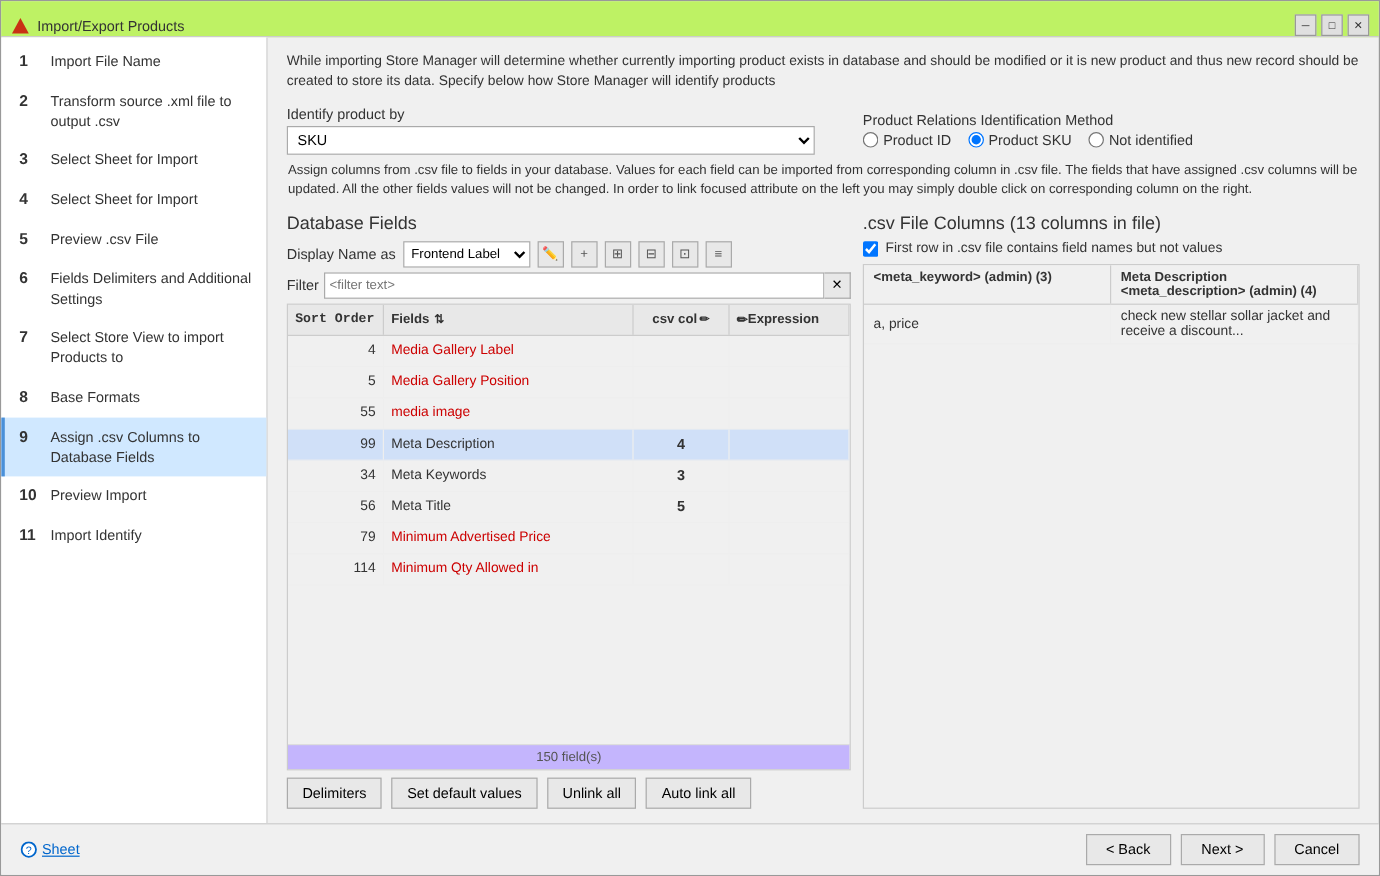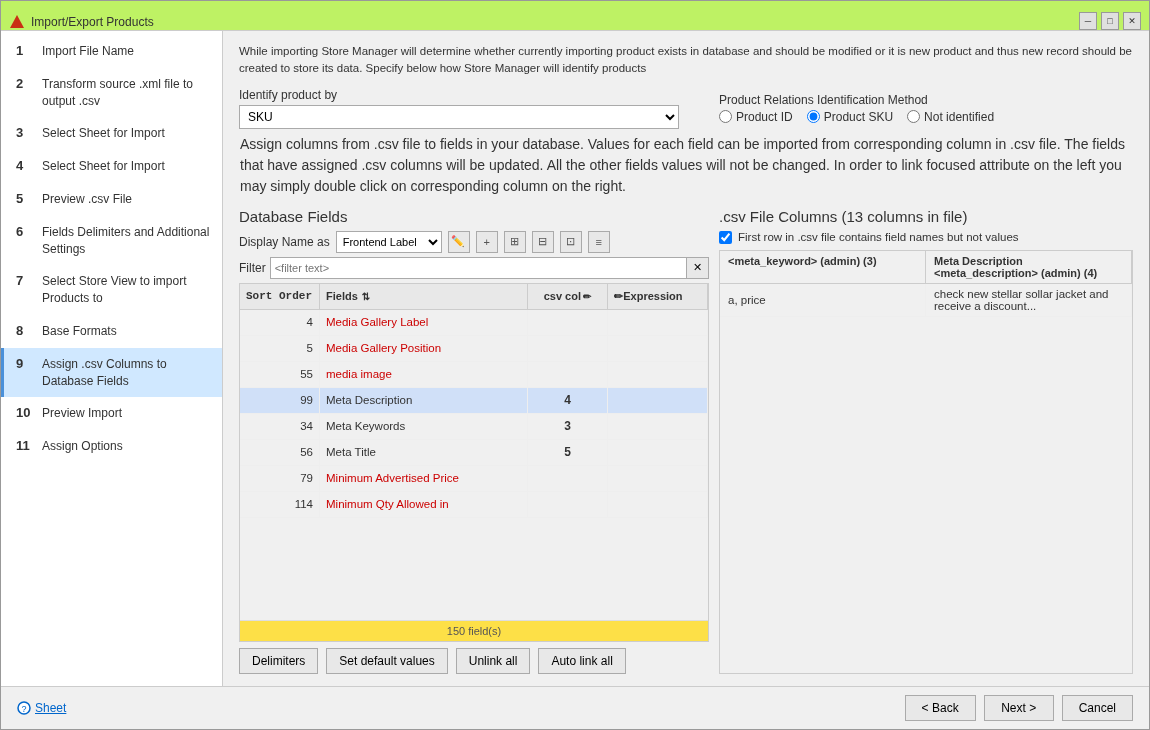--- a/index.html
+++ b/index.html
@@ -133,21 +133,21 @@
       gap: 4px;
       font-size: 12px;
       color: #333;
       cursor: pointer;
     }
     .radio-option input[type="radio"] {
       width: 13px;
       height: 13px;
     }
     .assign-note {
-      font-size: 14px;
+      font-size: 11px;
       color: #333;
       line-height: 1.5;
       margin-bottom: 10px;
       border: 1px solid transparent;
     }
     .dual-panel {
       display: flex;
       gap: 10px;
       flex: 1;
       min-height: 0;
@@ -279,21 +279,21 @@
     }
     .cell-sort { width: 80px; justify-content: flex-end; }
     .cell-fields { flex: 1; }
     .cell-csv { width: 80px; justify-content: center; font-size: 12px; font-weight: bold; color: #333; }
     .cell-expr { flex: 0 0 100px; }
     .footer-text {
       font-size: 11px;
       color: #555;
       text-align: center;
       padding: 4px;
-      background: #fde047;
+      background: #c4b5fd;
       border-top: 1px solid #ddd;
     }
     .bottom-btns {
       display: flex;
       gap: 8px;
       margin-top: 6px;
     }
     .action-btn {
       padding: 4px 12px;
       border: 1px solid #aaa;
@@ -449,21 +449,21 @@
         <div class="sidebar-item active">
       <span class="sidebar-item-number">9</span>
       <span class="sidebar-item-label">Assign .csv Columns to Database Fields</span>
     </div>
         <div class="sidebar-item">
       <span class="sidebar-item-number">10</span>
       <span class="sidebar-item-label">Preview Import</span>
     </div>
         <div class="sidebar-item">
       <span class="sidebar-item-number">11</span>
-      <span class="sidebar-item-label">Assign Options</span>
+      <span class="sidebar-item-label">Import Identify</span>
     </div>
       </div>
 
     <div class="content-area">
 
       <p class="info-text">While importing Store Manager will determine whether currently importing product exists in database and should be modified or it is new product and thus new record should be created to store its data. Specify below how Store Manager will identify products</p>
 
       <div class="identify-top">
         <div class="identify-left">
           <div class="identify-label">Identify product by</div>

